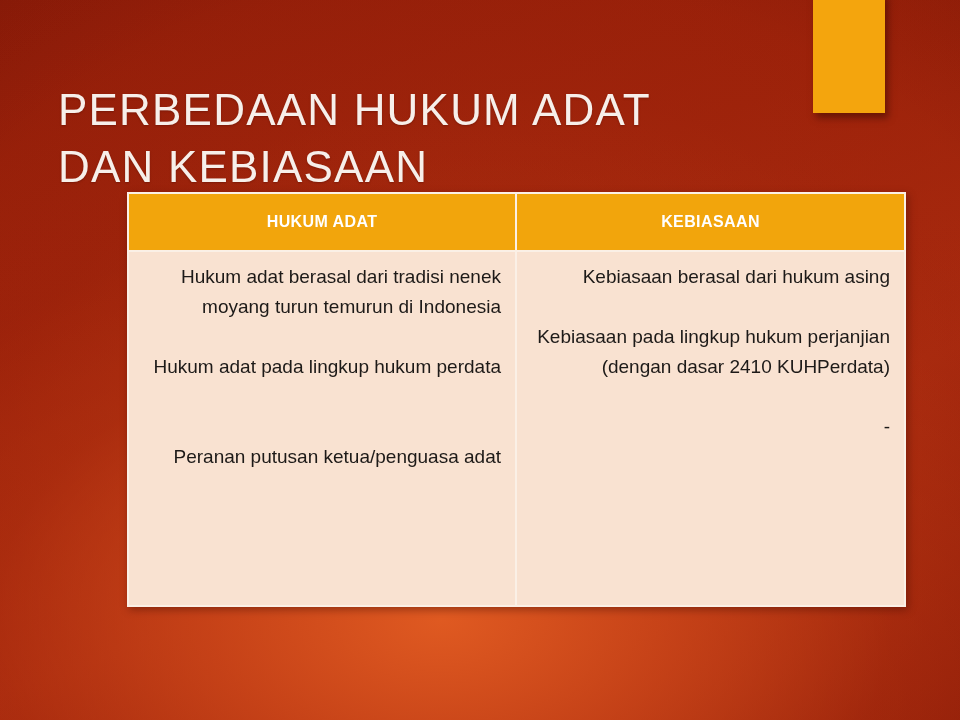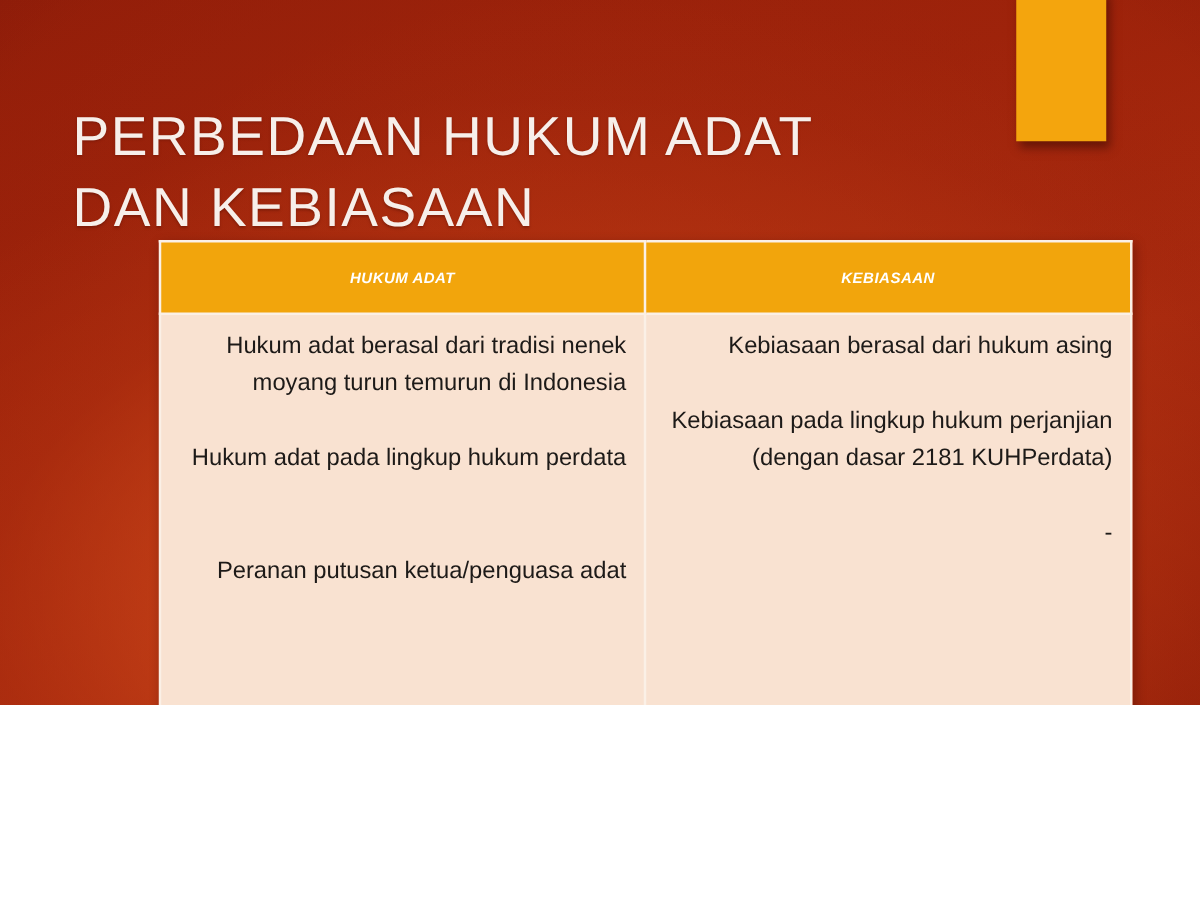--- a/index.html
+++ b/index.html
@@ -11,21 +11,21 @@
     width: 960px;
     height: 720px;
     overflow: hidden;
     font-family: "Liberation Sans", sans-serif;
   }
 
   
   .slide {
     position: relative;
     width: 960px;
-    height: 564px;
+    height: 720px;
     overflow: hidden;
     background-color: #9C1F0A;
     background-image:
       radial-gradient(ellipse 820px 520px at 46% 86%,
                       rgba(226, 92, 34, 0.95) 0%,
                       rgba(206, 72, 26, 0.78) 28%,
                       rgba(178, 50, 16, 0.42) 55%,
                       rgba(150, 32, 10, 0.10) 78%,
                       rgba(140, 28, 10, 0) 100%),
       radial-gradient(ellipse 1100px 820px at 52% 64%,
@@ -85,29 +85,28 @@
     table-layout: fixed;
     z-index: 3;
     box-shadow: 2px 3px 8px rgba(60, 10, 2, 0.40);
   }
   .cmp-table col.col-a { width: 388px; }
   .cmp-table col.col-b { width: 389px; }
 
   .cmp-table th {
     background: #F2A50C;
     color: #FFFFFF;
-    font-size: 12px;
+    font-size: 16px;
     font-weight: bold;
     letter-spacing: 0.4px;
     height: 56px;
     text-align: center;
     vertical-align: middle;
     border: 2px solid #FBF0E6;
     padding: 0 8px;
-    font-style: italic;
   }
   .cmp-table td {
     background: #F9E2D1;
     color: #1D1A18;
     font-size: 19px;
     line-height: 30px;
     vertical-align: top;
     text-align: right;
     padding: 10px 14px 18px 14px;
     border: 2px solid #FBF0E6;
@@ -139,20 +138,20 @@
     <tbody>
       <tr>
         <td>Hukum adat berasal dari tradisi nenek moyang turun temurun di Indonesia
 
 Hukum adat pada lingkup hukum perdata
 
 
 Peranan putusan ketua/penguasa adat</td>
         <td>Kebiasaan berasal dari hukum asing
 
-Kebiasaan pada lingkup hukum perjanjian (dengan dasar 2181 KUHPerdata)
+Kebiasaan pada lingkup hukum perjanjian (dengan dasar 2410 KUHPerdata)
 
 -</td>
       </tr>
     </tbody>
   </table>
 
 </div>
 
 </body></html>

